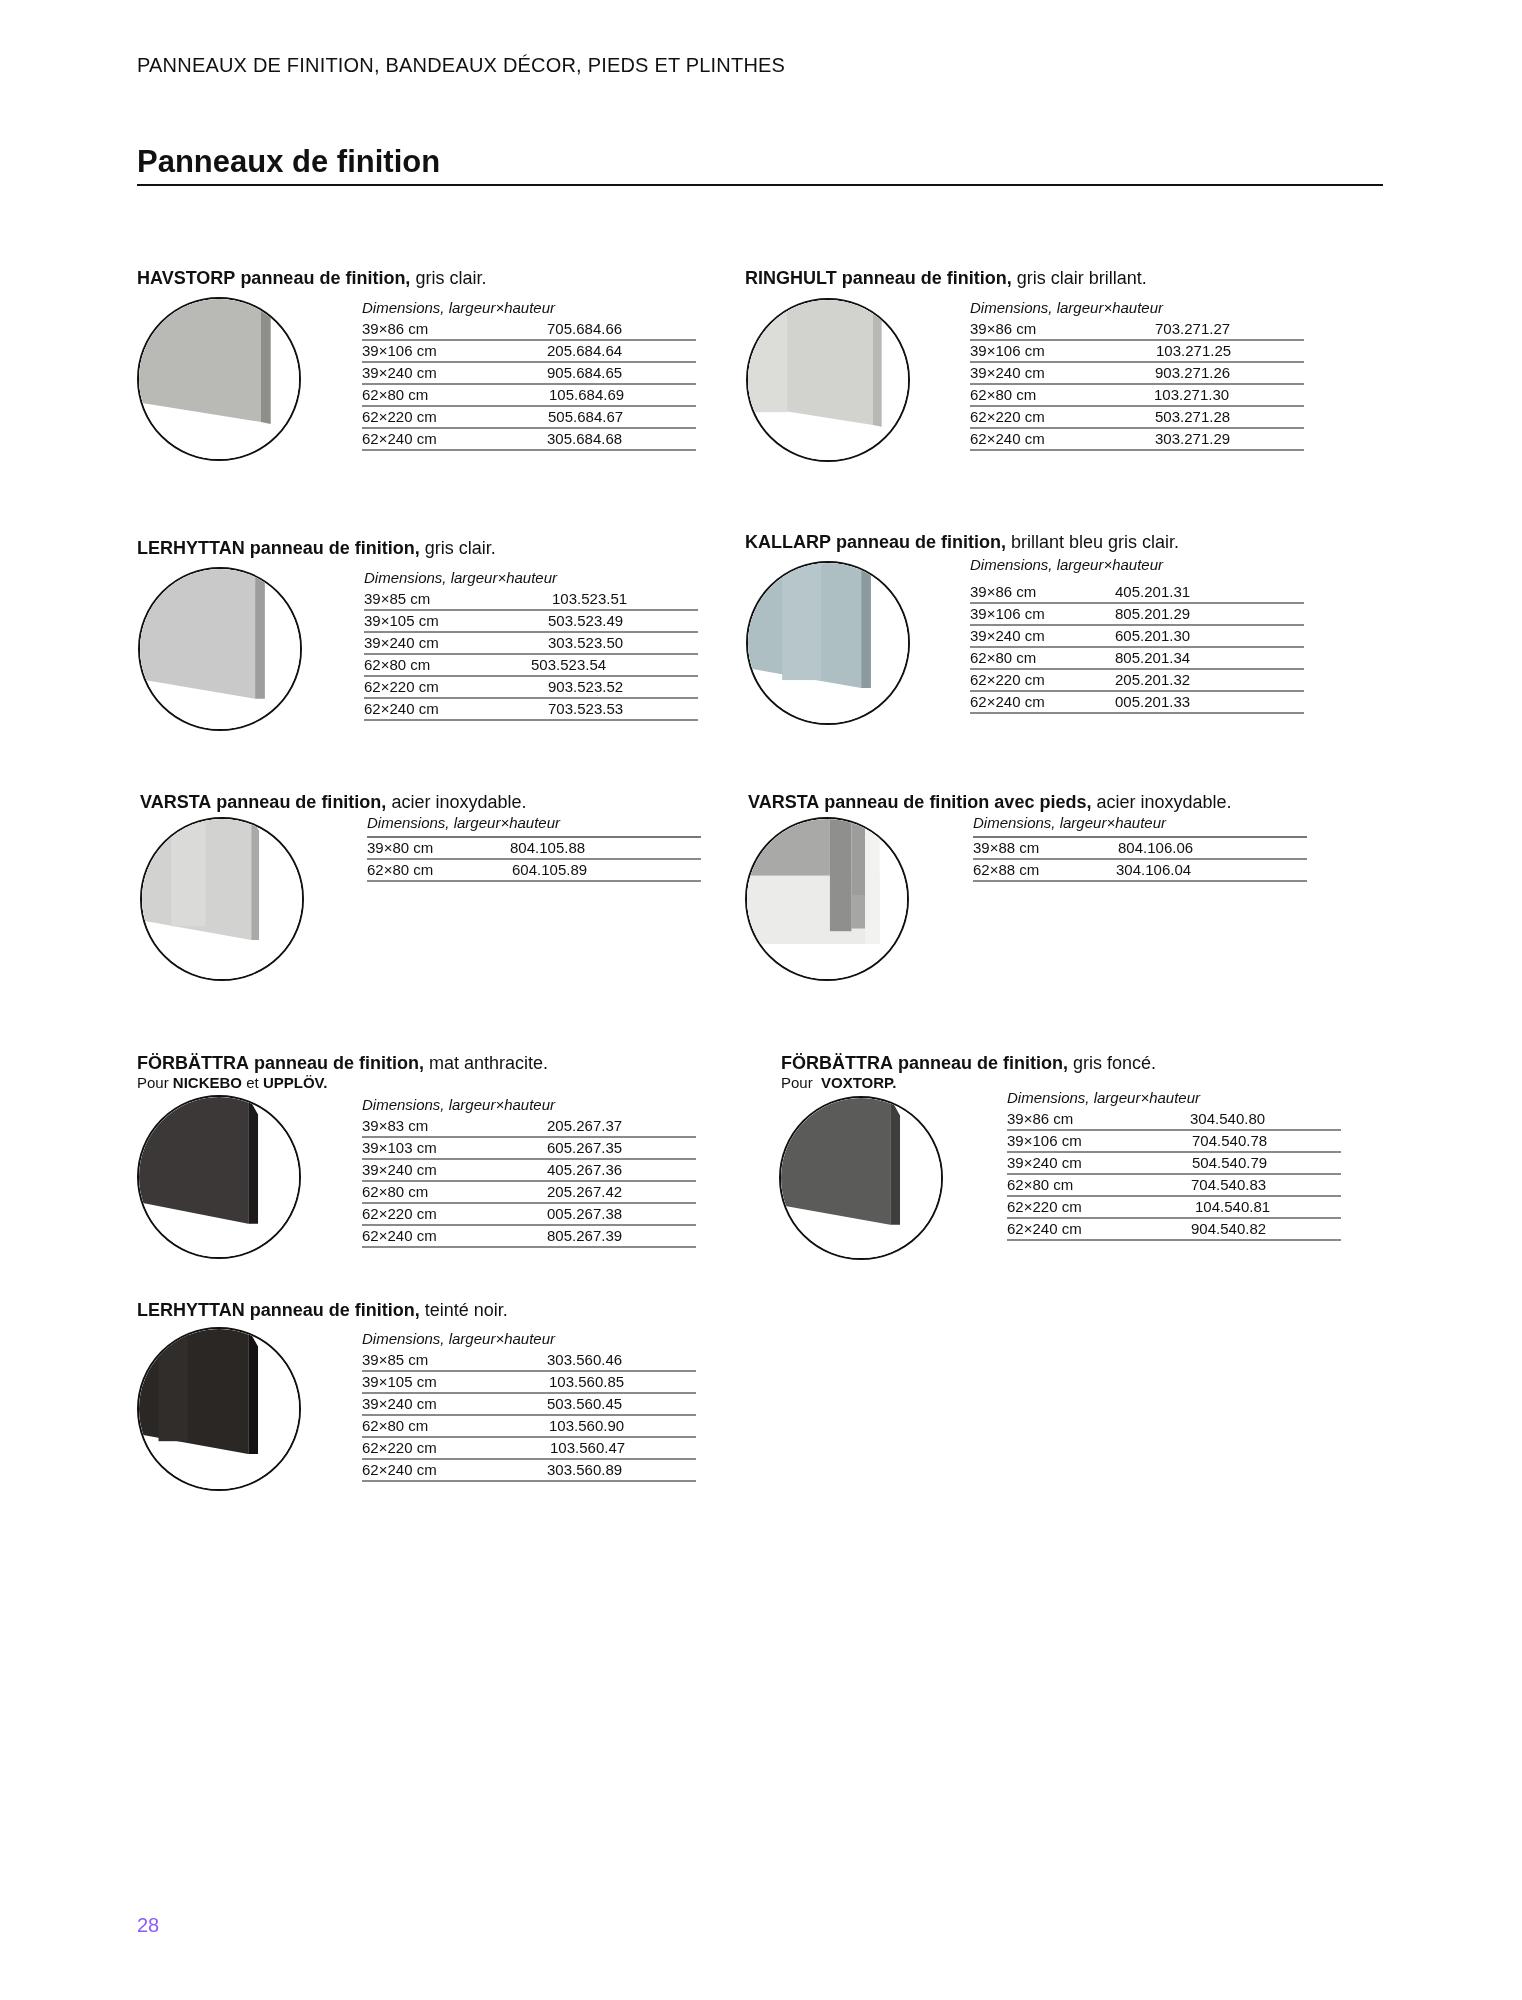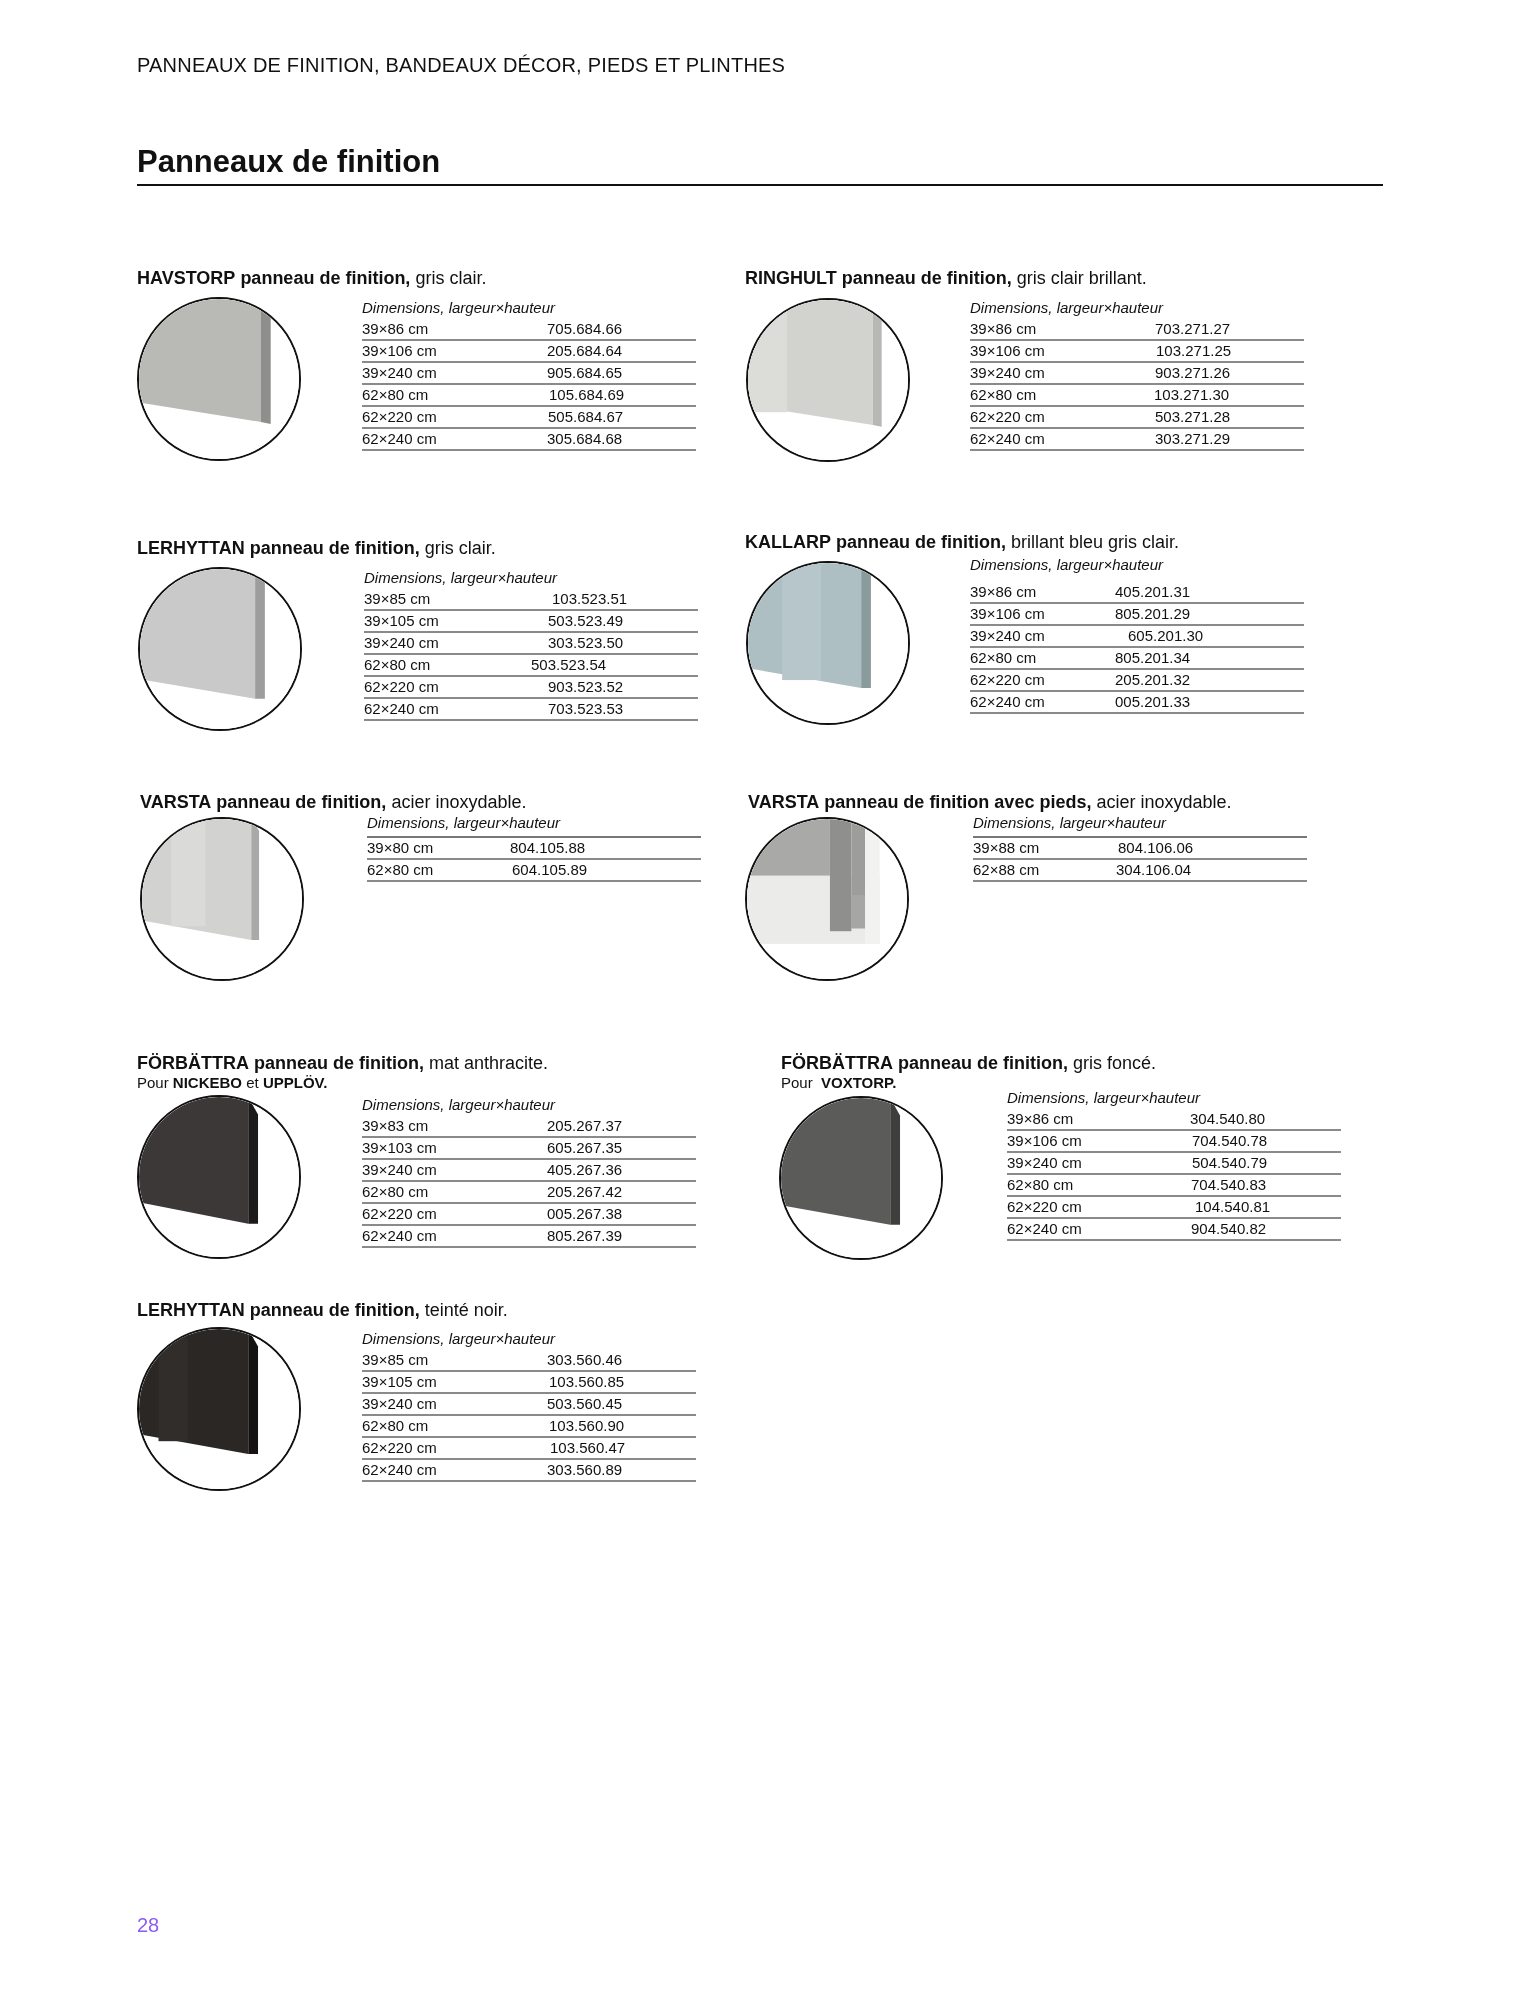--- a/index.html
+++ b/index.html
@@ -185,21 +185,21 @@
   <div class="dim-row">
       <span class="dim-size">39×86 cm</span>
       <span class="dim-art" style="left:145px">405.201.31</span>
     </div>
   <div class="dim-row">
       <span class="dim-size">39×106 cm</span>
       <span class="dim-art" style="left:145px">805.201.29</span>
     </div>
   <div class="dim-row">
       <span class="dim-size">39×240 cm</span>
-      <span class="dim-art" style="left:158px">605.201.30</span>
+      <span class="dim-art" style="left:145px">605.201.30</span>
     </div>
   <div class="dim-row">
       <span class="dim-size">62×80 cm</span>
       <span class="dim-art" style="left:145px">805.201.34</span>
     </div>
   <div class="dim-row">
       <span class="dim-size">62×220 cm</span>
       <span class="dim-art" style="left:145px">205.201.32</span>
     </div>
   <div class="dim-row">

